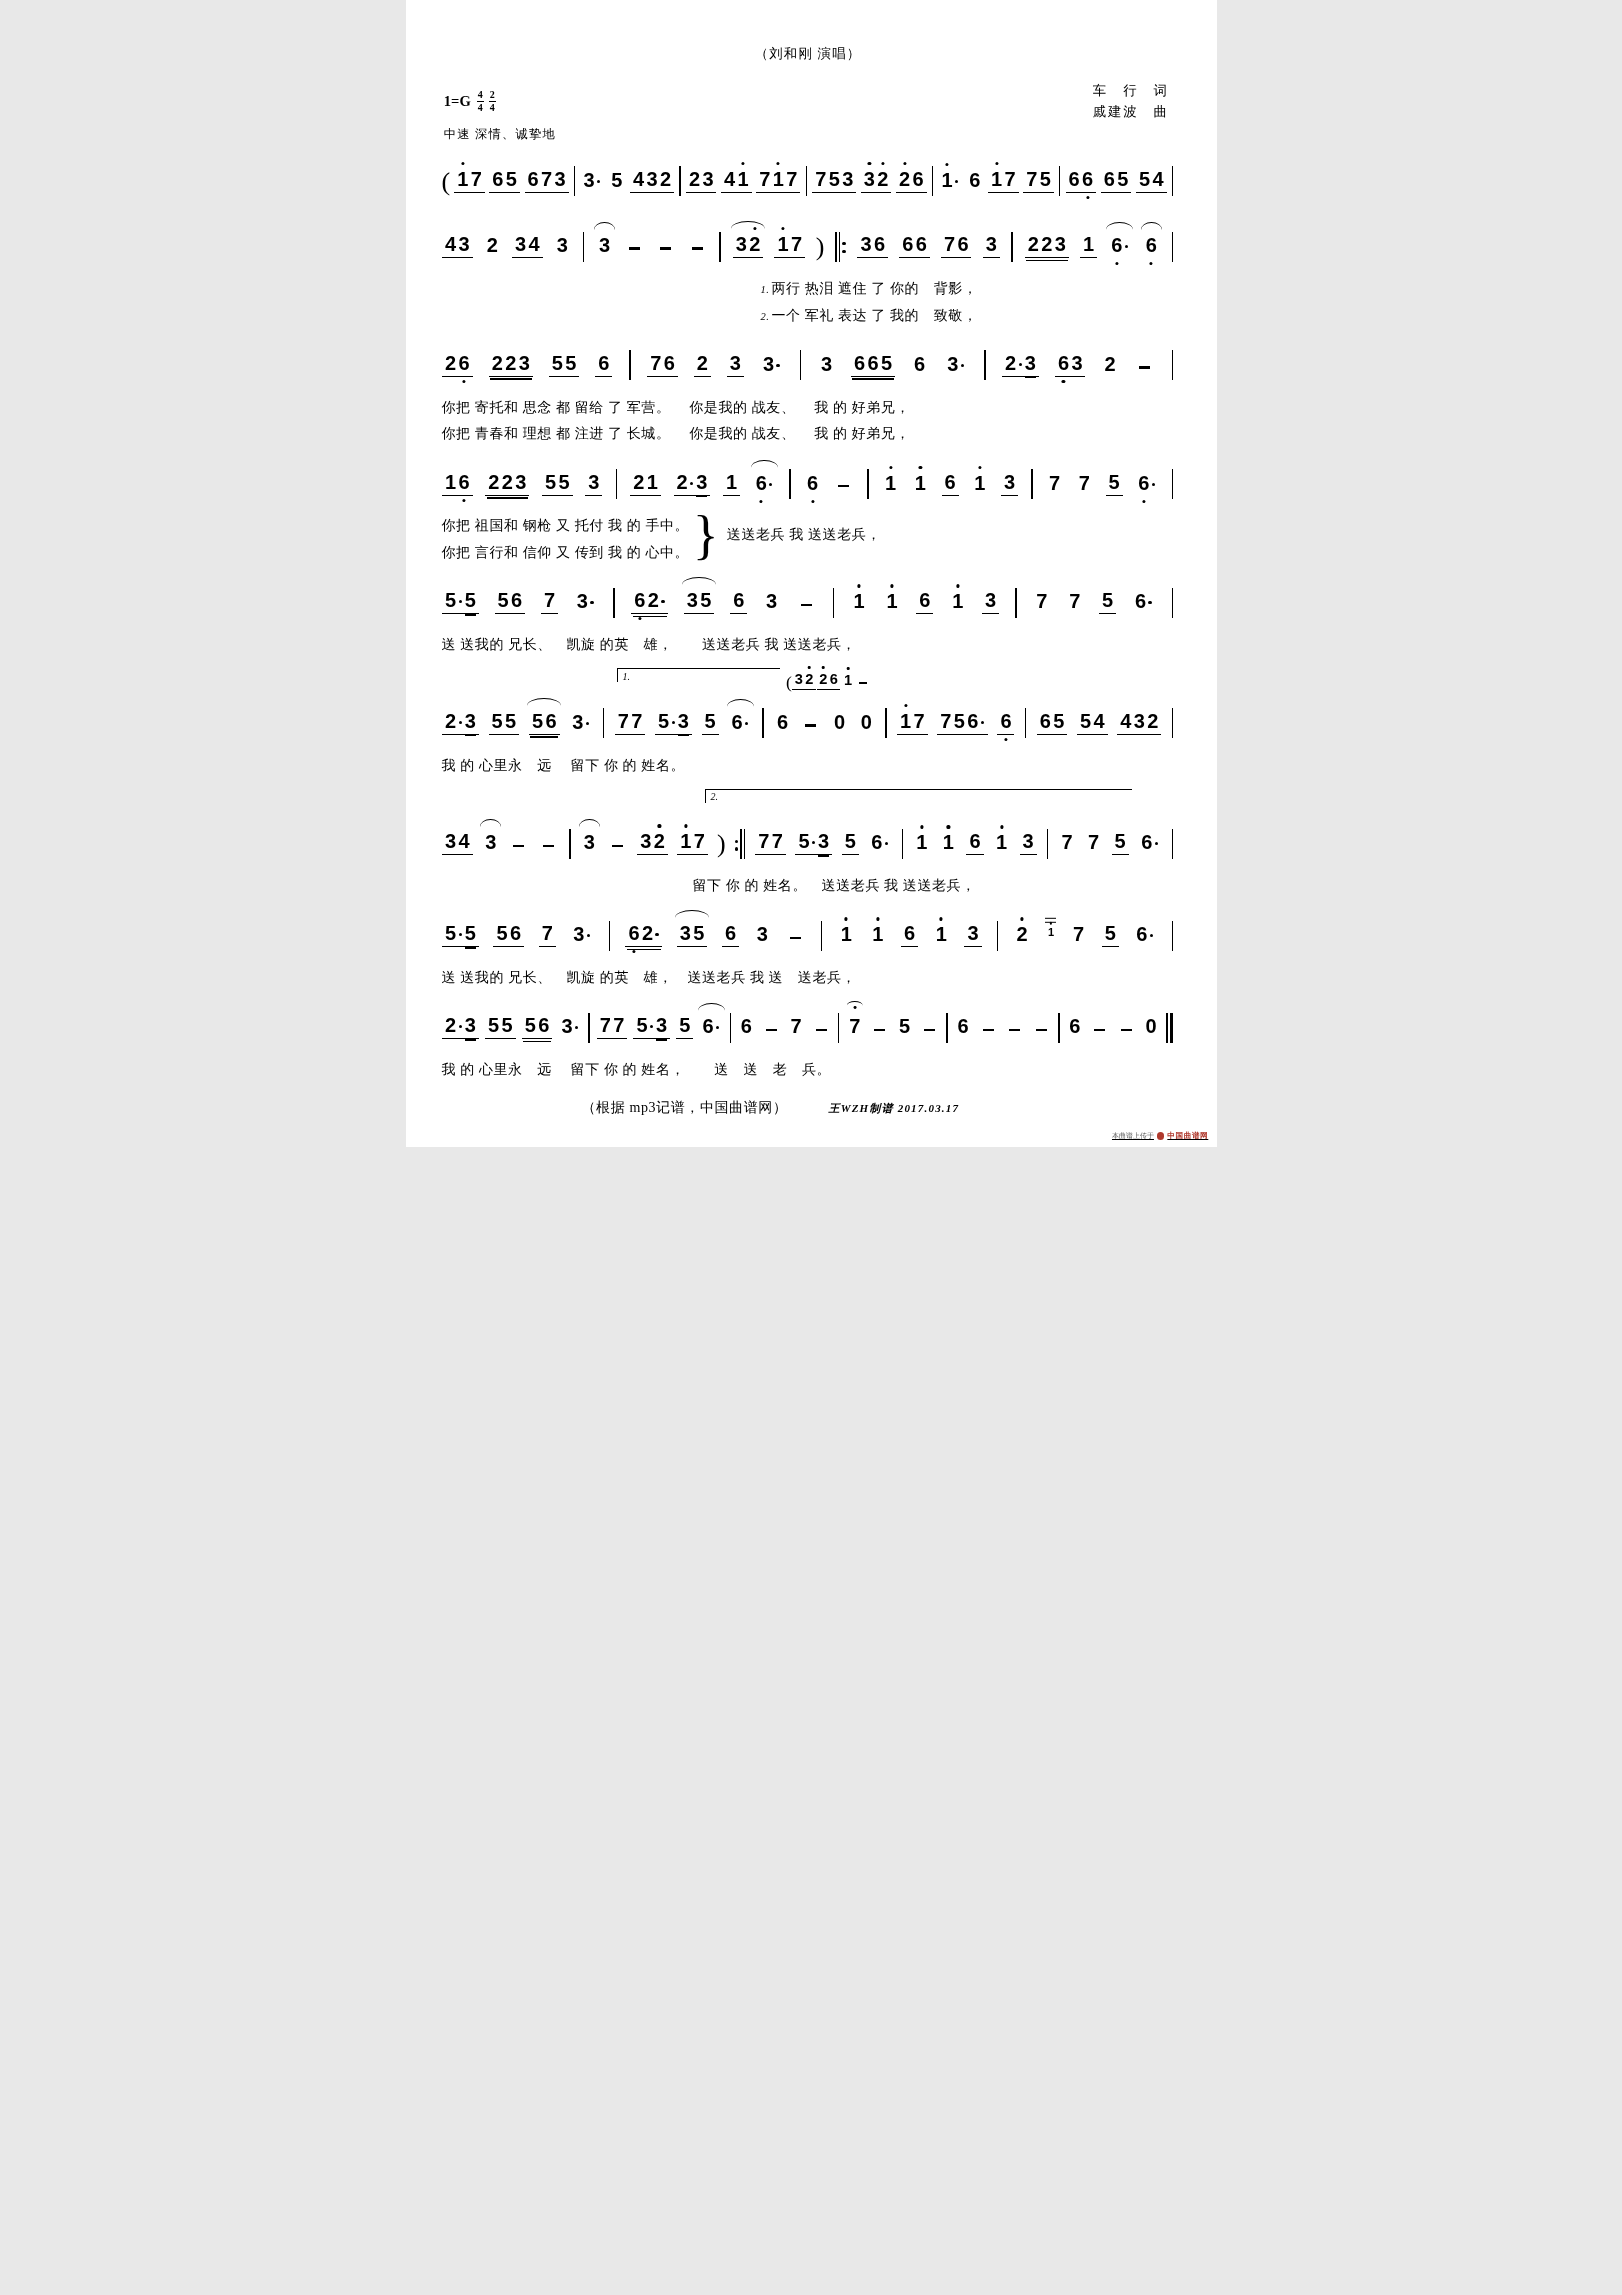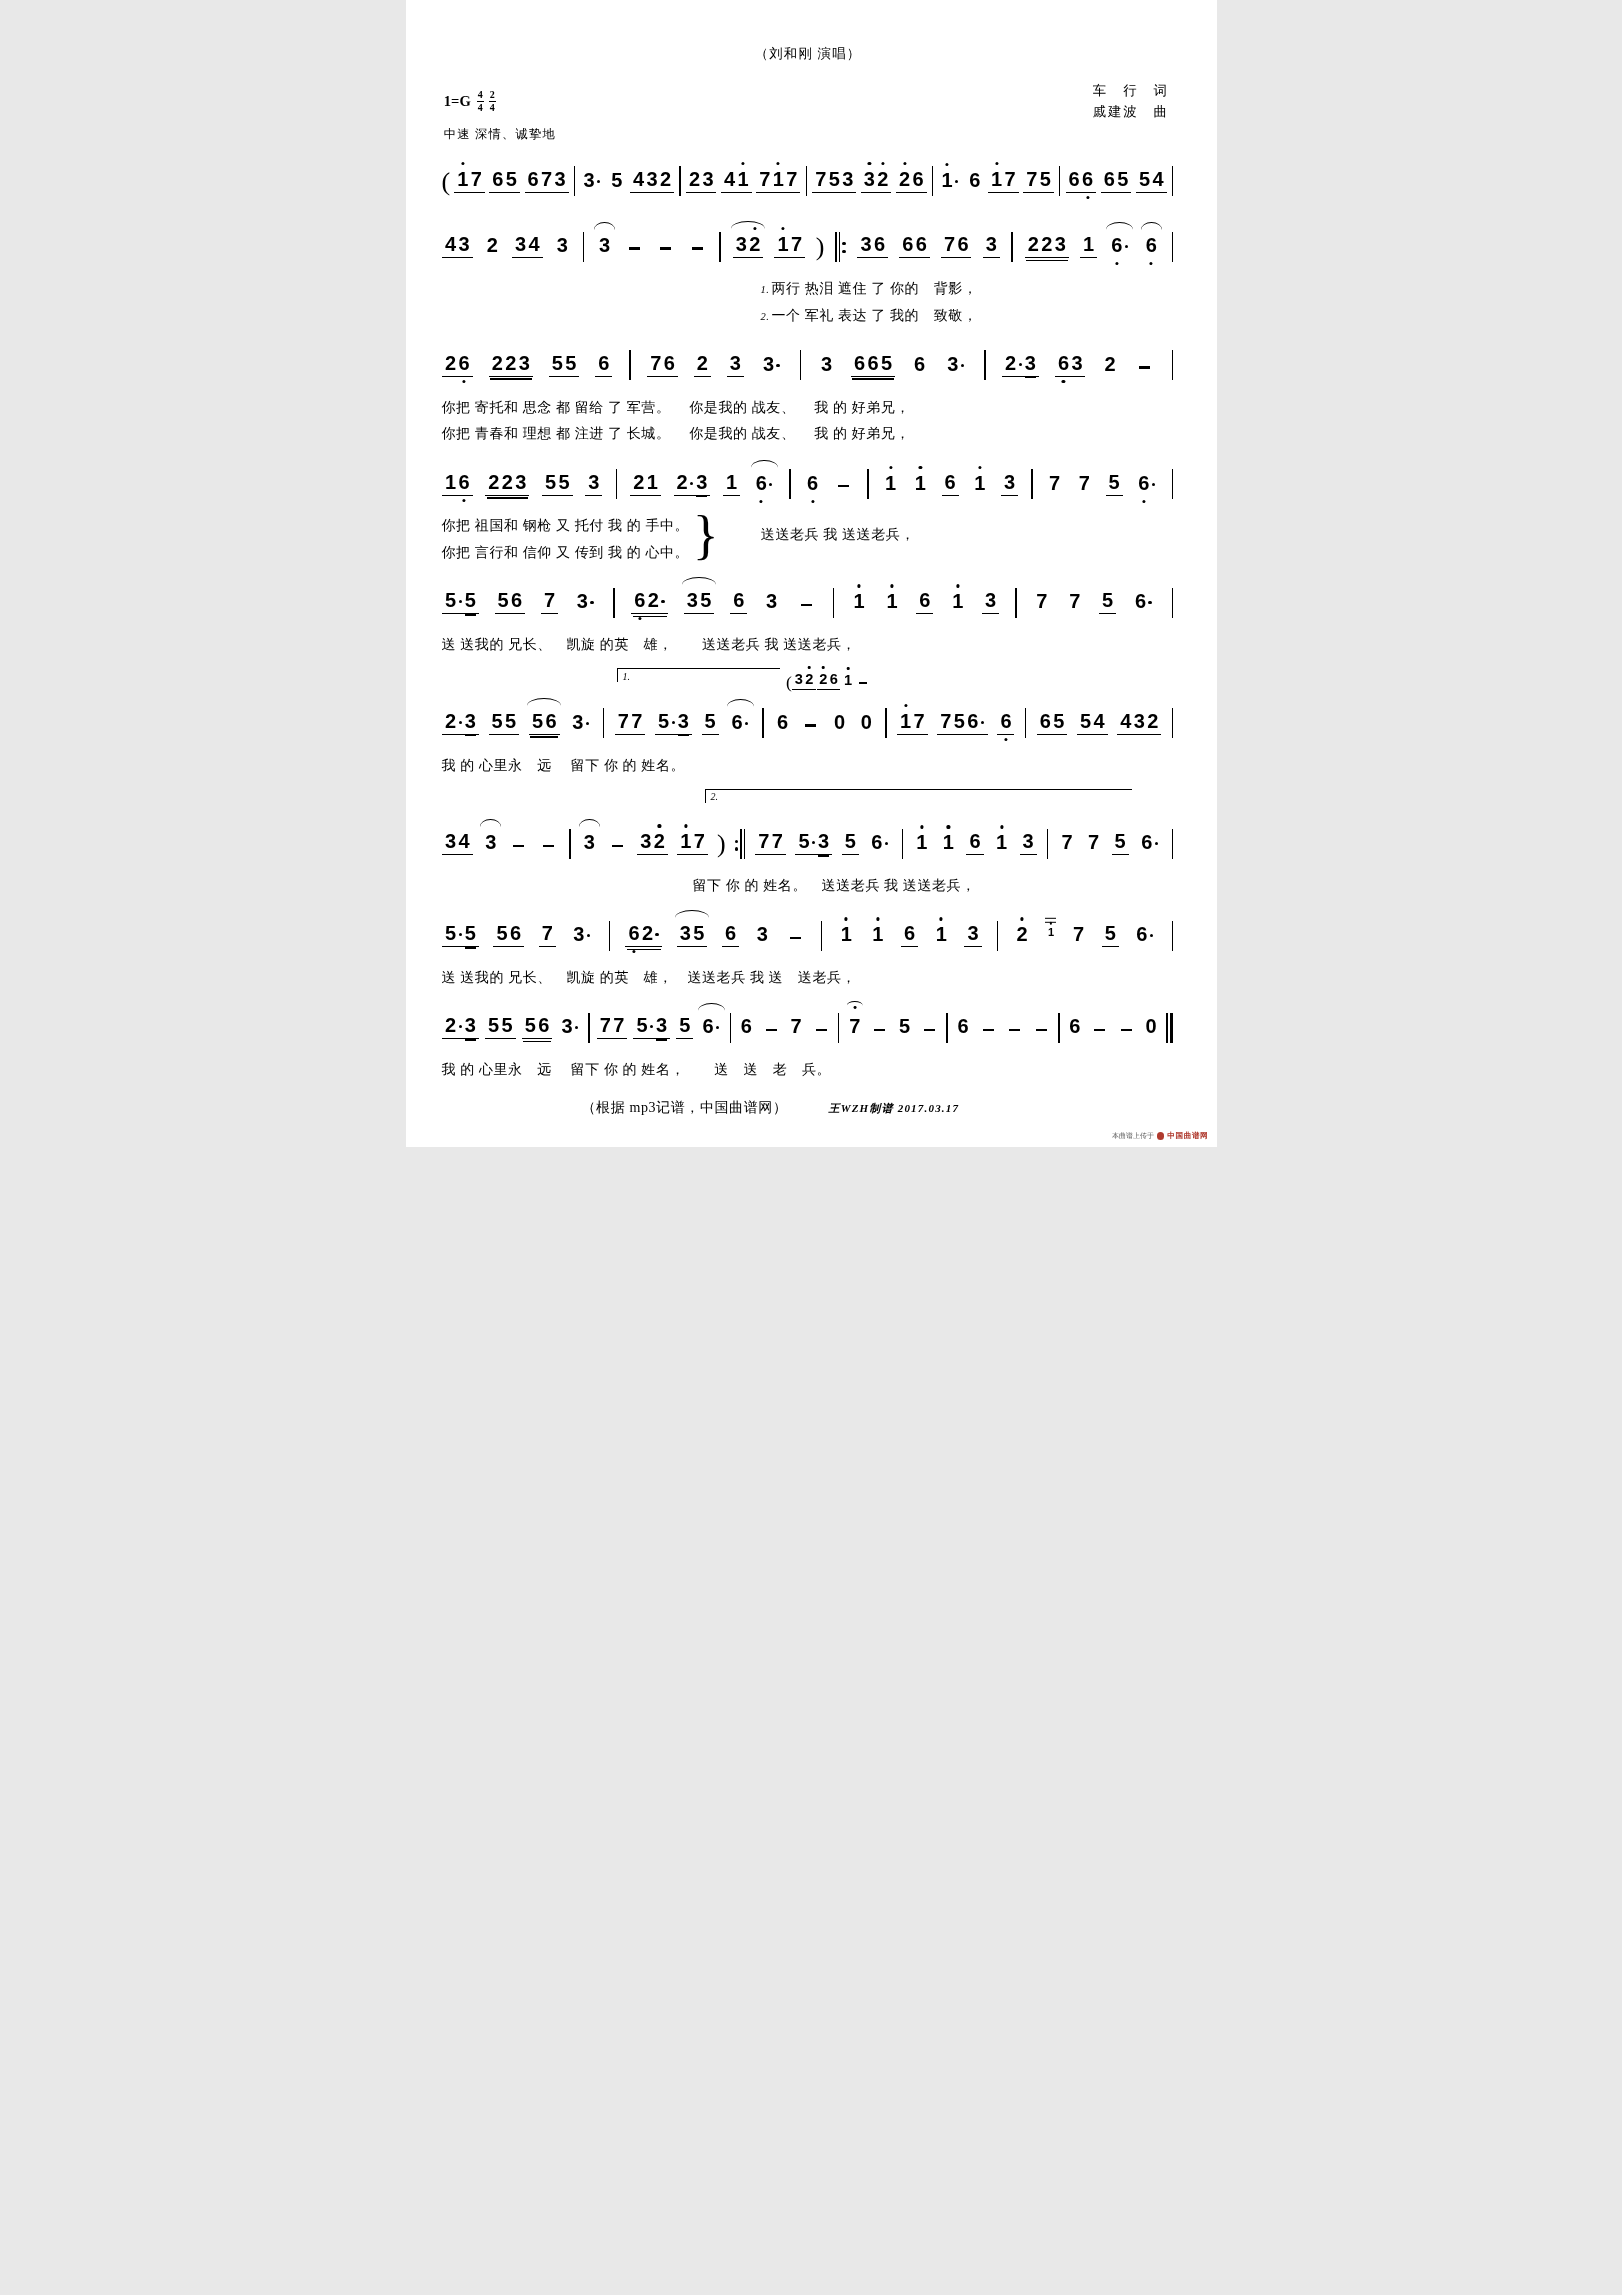--- a/index.html
+++ b/index.html
@@ -85,26 +85,26 @@
   .overlay .grp.u1{border-bottom-width:1.5px;}
   .overlay .hd{width:2.6px;height:2.6px;top:-5.3px;}
   .overlay .dash{width:8.2px;height:2px;margin:0 4.1px 5.8px;}
   .overlay .paren{font-size:17.5px;}
 
   
   .lrow{font-size:14px;margin-top:8.8px;white-space:pre-wrap;letter-spacing:0.6px;}
   .vnum{font-style:italic;font-size:10.5px;margin-right:1.8px;}
   .lyrflex{display:flex;align-items:center;}
   .brace{font-size:54px;font-weight:400;line-height:.9;margin:0 8.2px 0 3.5px;font-family:"Liberation Serif",serif;}
-  .side{font-size:14px;letter-spacing:0.6px;white-space:pre-wrap;margin-left:34px;}
+  .side{font-size:14px;letter-spacing:0.6px;white-space:pre-wrap;}
 
   .footer{display:flex;align-items:baseline;margin-top:20px;padding-left:140px;gap:41px;}
   .fnote{font-size:14px;letter-spacing:0.6px;}
   .scribe{font-size:11px;font-style:italic;font-weight:700;letter-spacing:1.2px;}
-  .watermark{position:absolute;right:8.2px;bottom:5.8px;display:flex;align-items:center;gap:2.9px;font-family:"Liberation Sans",sans-serif;}
+  .watermark{position:absolute;right:8.2px;bottom:5.8px;display:flex;align-items:center;gap:2.9px;font-family:"Liberation Sans",sans-serif;text-decoration:underline;}
   .wm-prefix{font-size:7px;color:#555;}
   .wm-icon{width:7.6px;height:7.6px;border-radius:50%;display:inline-block;}
   .wm-site{font-size:7.6px;font-weight:700;letter-spacing:0.6px;}
 </style>
 </head>
 <body>
 
 <div class="page">
   <div class="subtitle">（刘和刚 演唱）</div>
 

